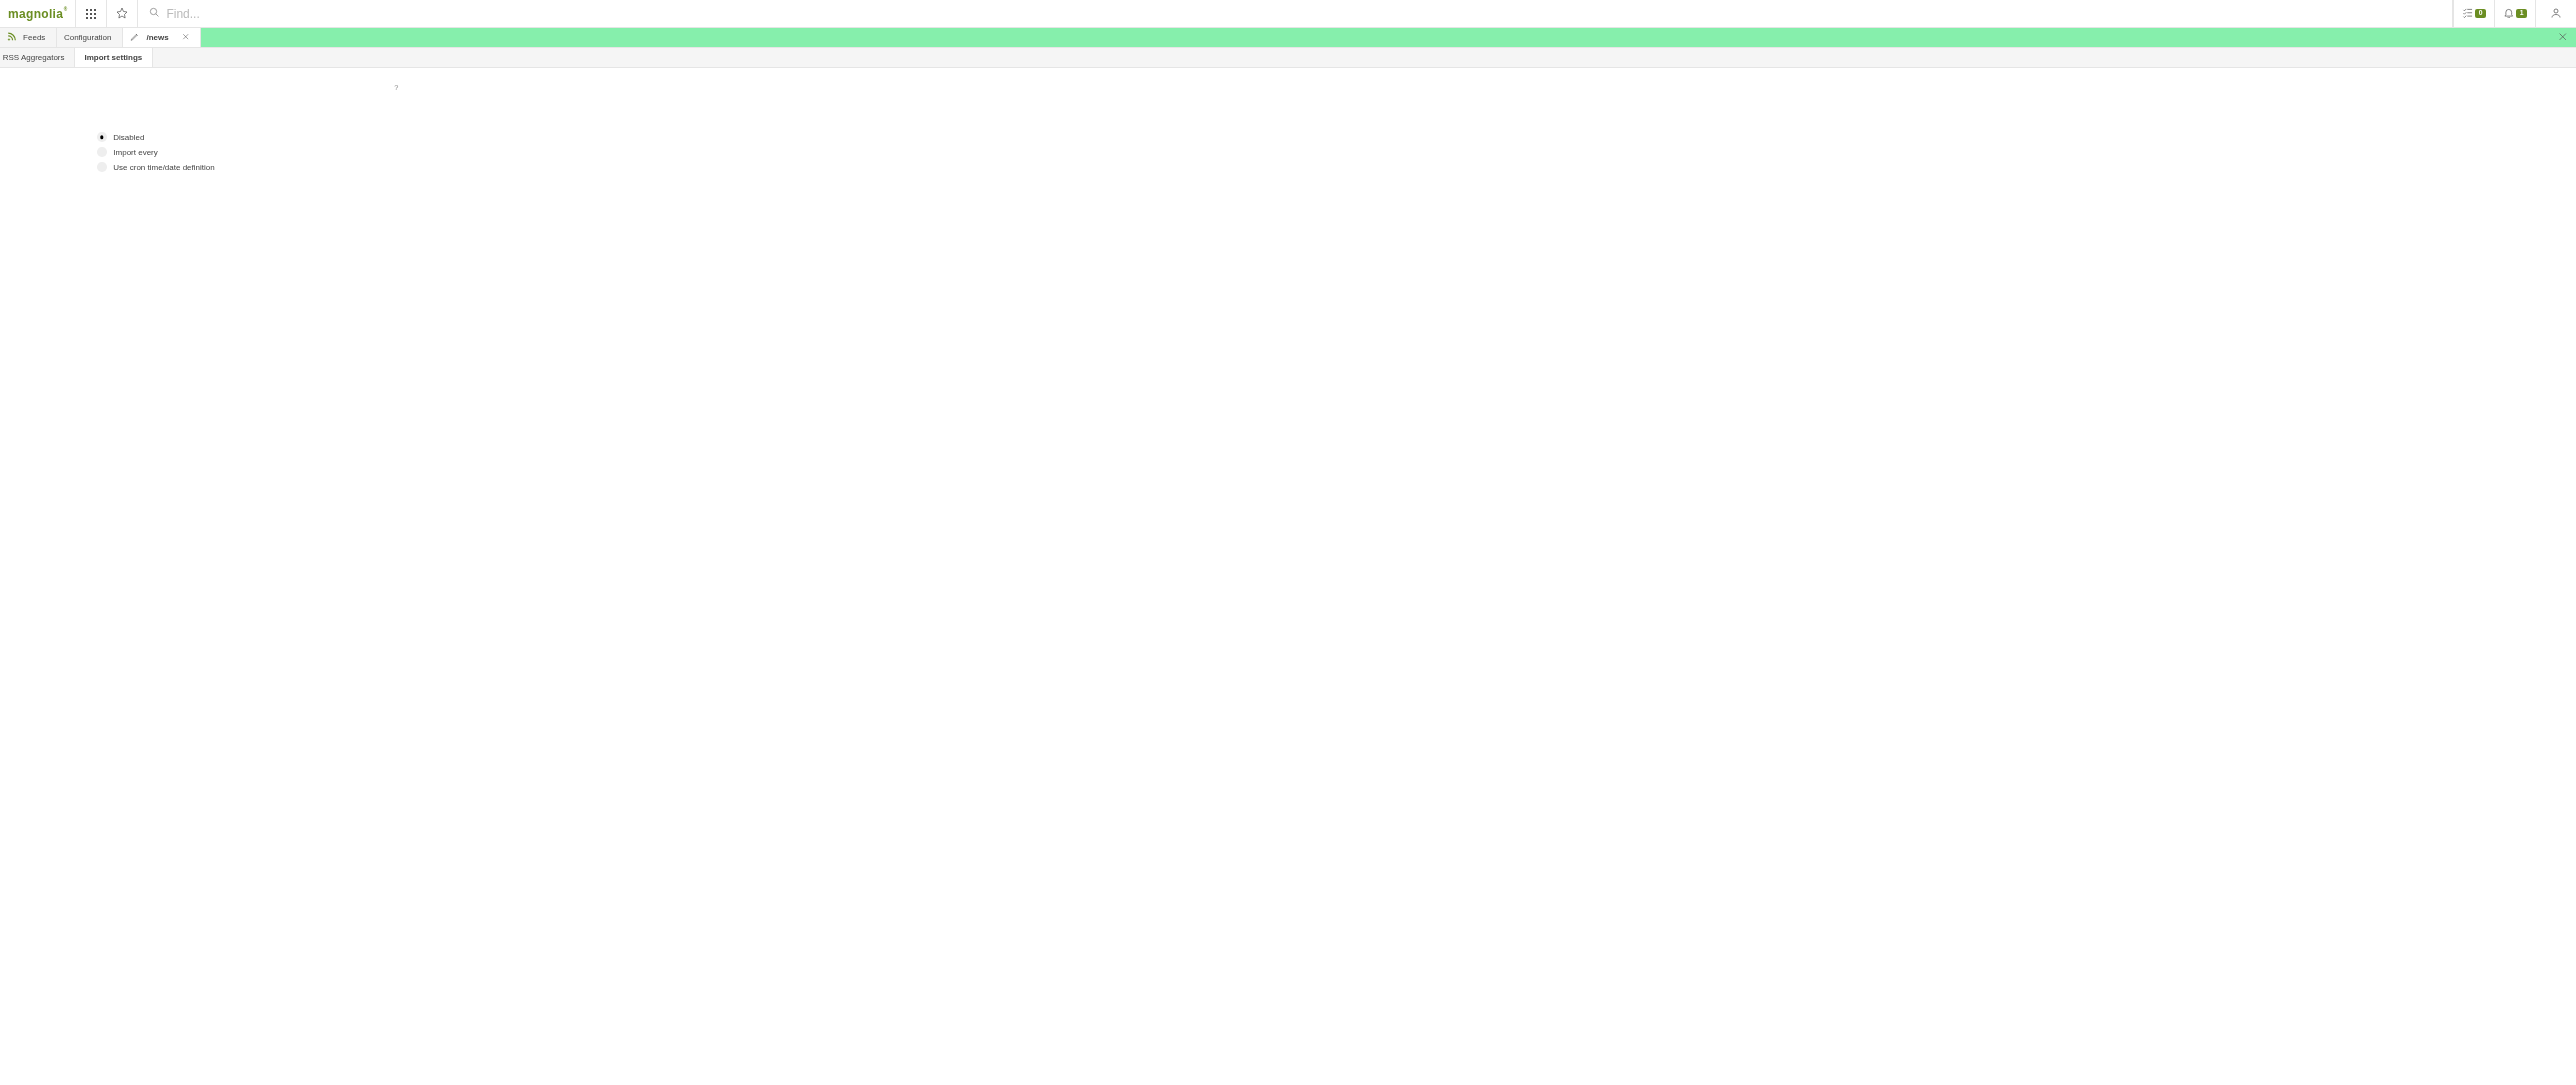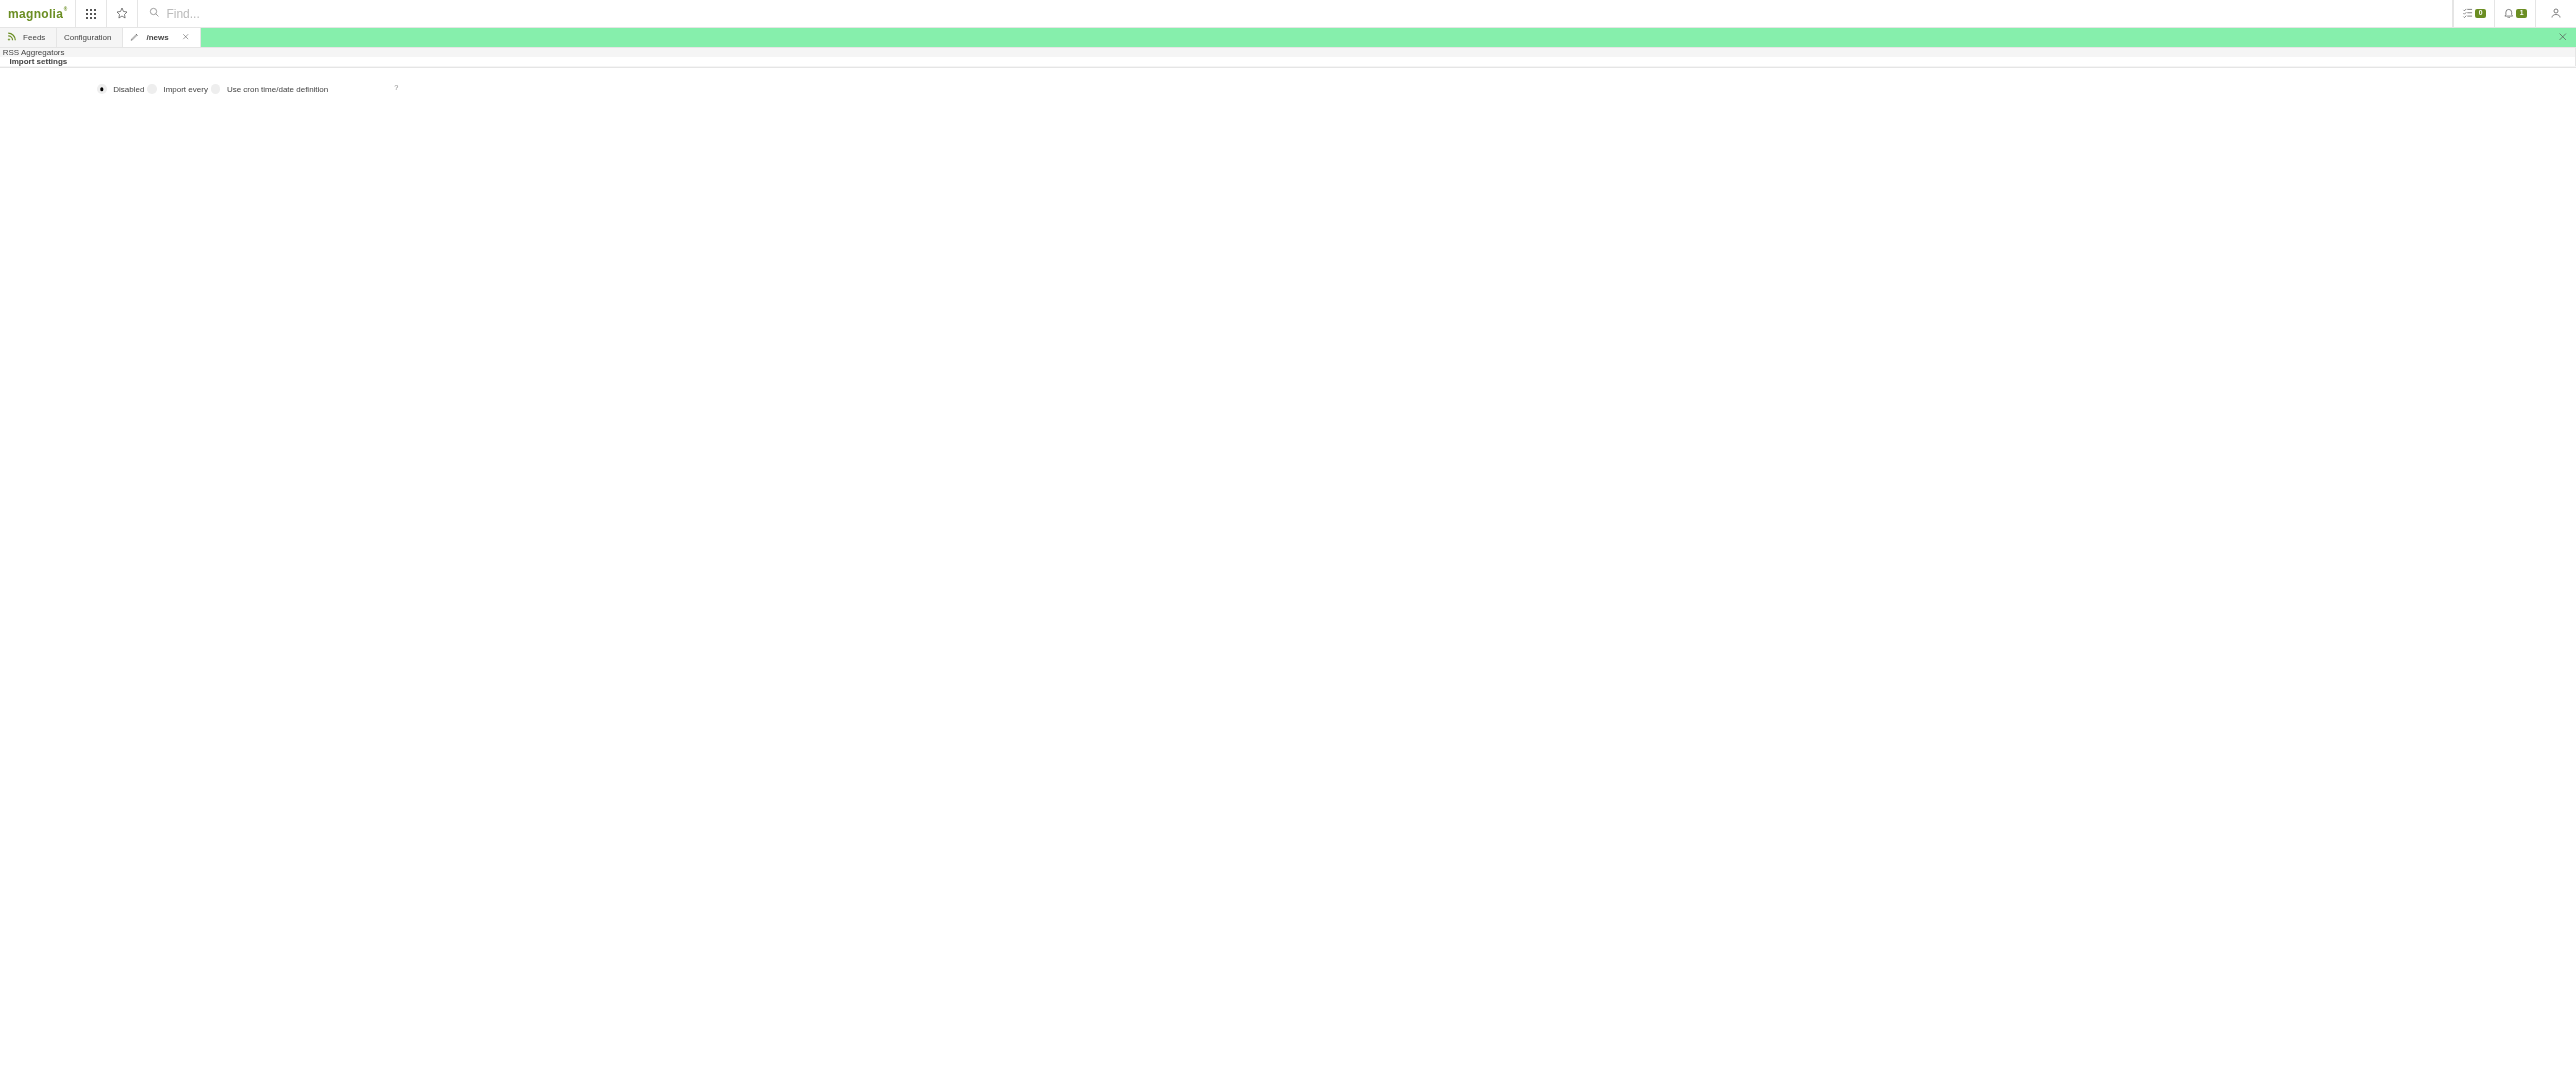--- a/index.html
+++ b/index.html
@@ -137,21 +137,20 @@
     }
     .tabs-close-all svg { width: 9.5px; height: 9.5px; stroke: #555; stroke-width: 1.8; fill: none; }
 
     
     .subtabs-row {
       display: flex;
       align-items: stretch;
       height: 20px;
       border-bottom: 0.7px solid #e5e5e5;
       background: #f5f5f5;
-      flex-direction: column;
     }
     .subtab {
       display: flex;
       align-items: center;
       padding: 0 9.5px;
       font-size: 8px;
       color: #444;
       border-right: 0.7px solid #e5e5e5;
       cursor: pointer;
     }
@@ -208,22 +207,23 @@
       background: #eee;
       display: inline-block;
       vertical-align: middle;
       margin-right: 5.4px;
       position: relative;
       top: -0.7px;
     }
 
     .radio-group {
       display: flex;
-      flex-direction: row;
+      flex-direction: column;
       gap: 2.7px;
+      margin-top: 48px;
     }
     .radio-item {
       display: flex;
       align-items: center;
       gap: 6.8px;
       padding: 1.4px 0;
     }
     .radio {
       width: 9.5px;
       height: 9.5px;

